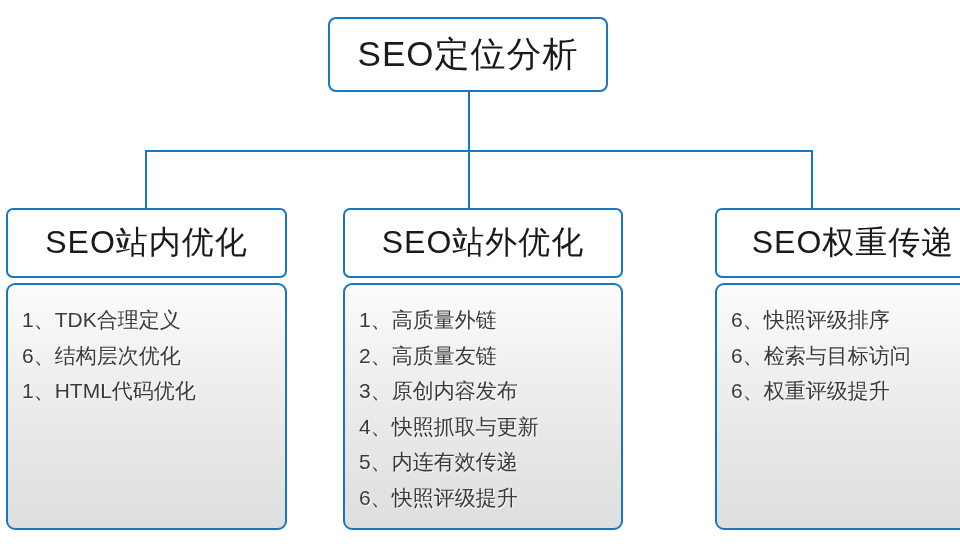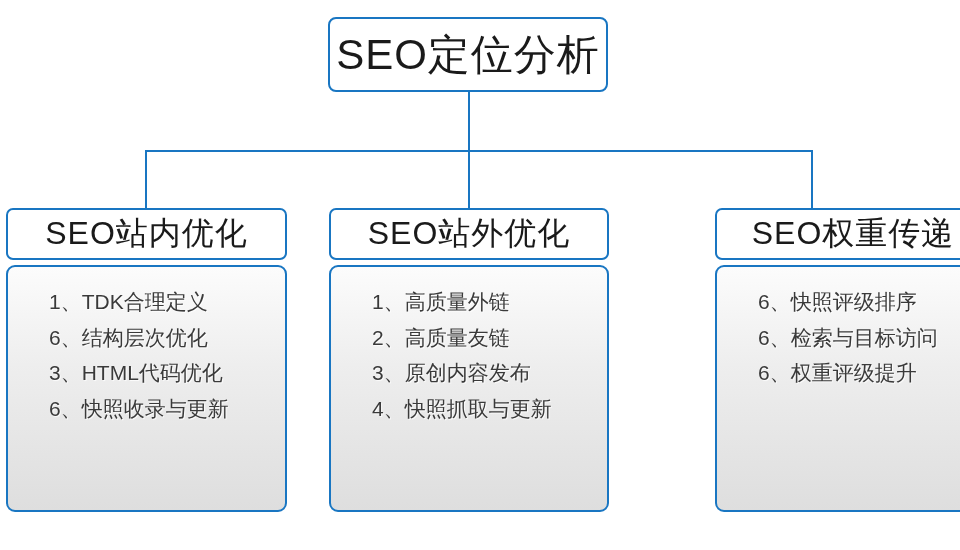--- a/index.html
+++ b/index.html
@@ -13,39 +13,39 @@
 
   .box {
     position: absolute;
     background: #ffffff;
     border: 2px solid var(--accent);
     display: flex; align-items: center; justify-content: center;
     color: #1a1a1a;
   }
   .root {
     left: 328px; top: 17px; width: 280px; height: 75px;
-    border-radius: 8px; font-size: 42px; letter-spacing: 1px;
+    border-radius: 8px; font-size: 35px; letter-spacing: 1px;
   }
 
   .line { position: absolute; background: var(--accent); }
   .line.v { width: 2px; }
   .line.h { height: 2px; }
 
   .column { position: absolute; top: 208px; }
   .col-header {
-    position: relative; width: 100%; height: 52px;
+    position: relative; width: 100%; height: 70px;
     background: #ffffff; border: 2px solid var(--accent); border-radius: 7px;
     display: flex; align-items: center; justify-content: center;
     font-size: 32px; color: #1a1a1a; letter-spacing: 1px; white-space: nowrap;
   }
   .col-list {
     position: relative; width: 100%; height: 247px; margin-top: 5px;
     border: 2px solid var(--accent); border-radius: 9px;
     background: linear-gradient(180deg, #fcfcfc 0%, #eeeeee 40%, #dedede 100%);
-    padding: 17px 8px 0 41px;
+    padding: 17px 8px 0 14px;
   }
   .list-item {
     font-size: 21px; line-height: 35.5px; color: #3a3a3a;
     text-shadow: 1px 1px 1px rgba(255,255,255,0.9);
     white-space: nowrap;
   }
 </style>
 </head>
 <body>
 
@@ -61,34 +61,35 @@
   <div class="line v" style="left:468px; top:150px; height:58px;"></div>
   <div class="line v" style="left:811px; top:150px; height:58px;"></div>
 
   <div class="column" style="left:6px; width:281px;">
     <div class="col-header">
       <span>SEO站内优化</span>
     </div>
     <div class="col-list">
       <div class="list-item">1、TDK合理定义</div>
       <div class="list-item">6、结构层次优化</div>
-      <div class="list-item">3、HTML代码优化</div>
-      <div class="list-item">6、快照收录与更新</div>
+      <div class="list-item">1、HTML代码优化</div>
     </div>
   </div>
 
-  <div class="column" style="left:329px; width:280px;">
+  <div class="column" style="left:343px; width:280px;">
     <div class="col-header">
       <span>SEO站外优化</span>
     </div>
     <div class="col-list">
       <div class="list-item">1、高质量外链</div>
       <div class="list-item">2、高质量友链</div>
       <div class="list-item">3、原创内容发布</div>
       <div class="list-item">4、快照抓取与更新</div>
+      <div class="list-item">5、内连有效传递</div>
+      <div class="list-item">6、快照评级提升</div>
     </div>
   </div>
 
   <div class="column" style="left:671px; width:276px;margin-left:44px;">
     <div class="col-header">
       <span>SEO权重传递</span>
     </div>
     <div class="col-list">
       <div class="list-item">6、快照评级排序</div>
       <div class="list-item">6、检索与目标访问</div>

